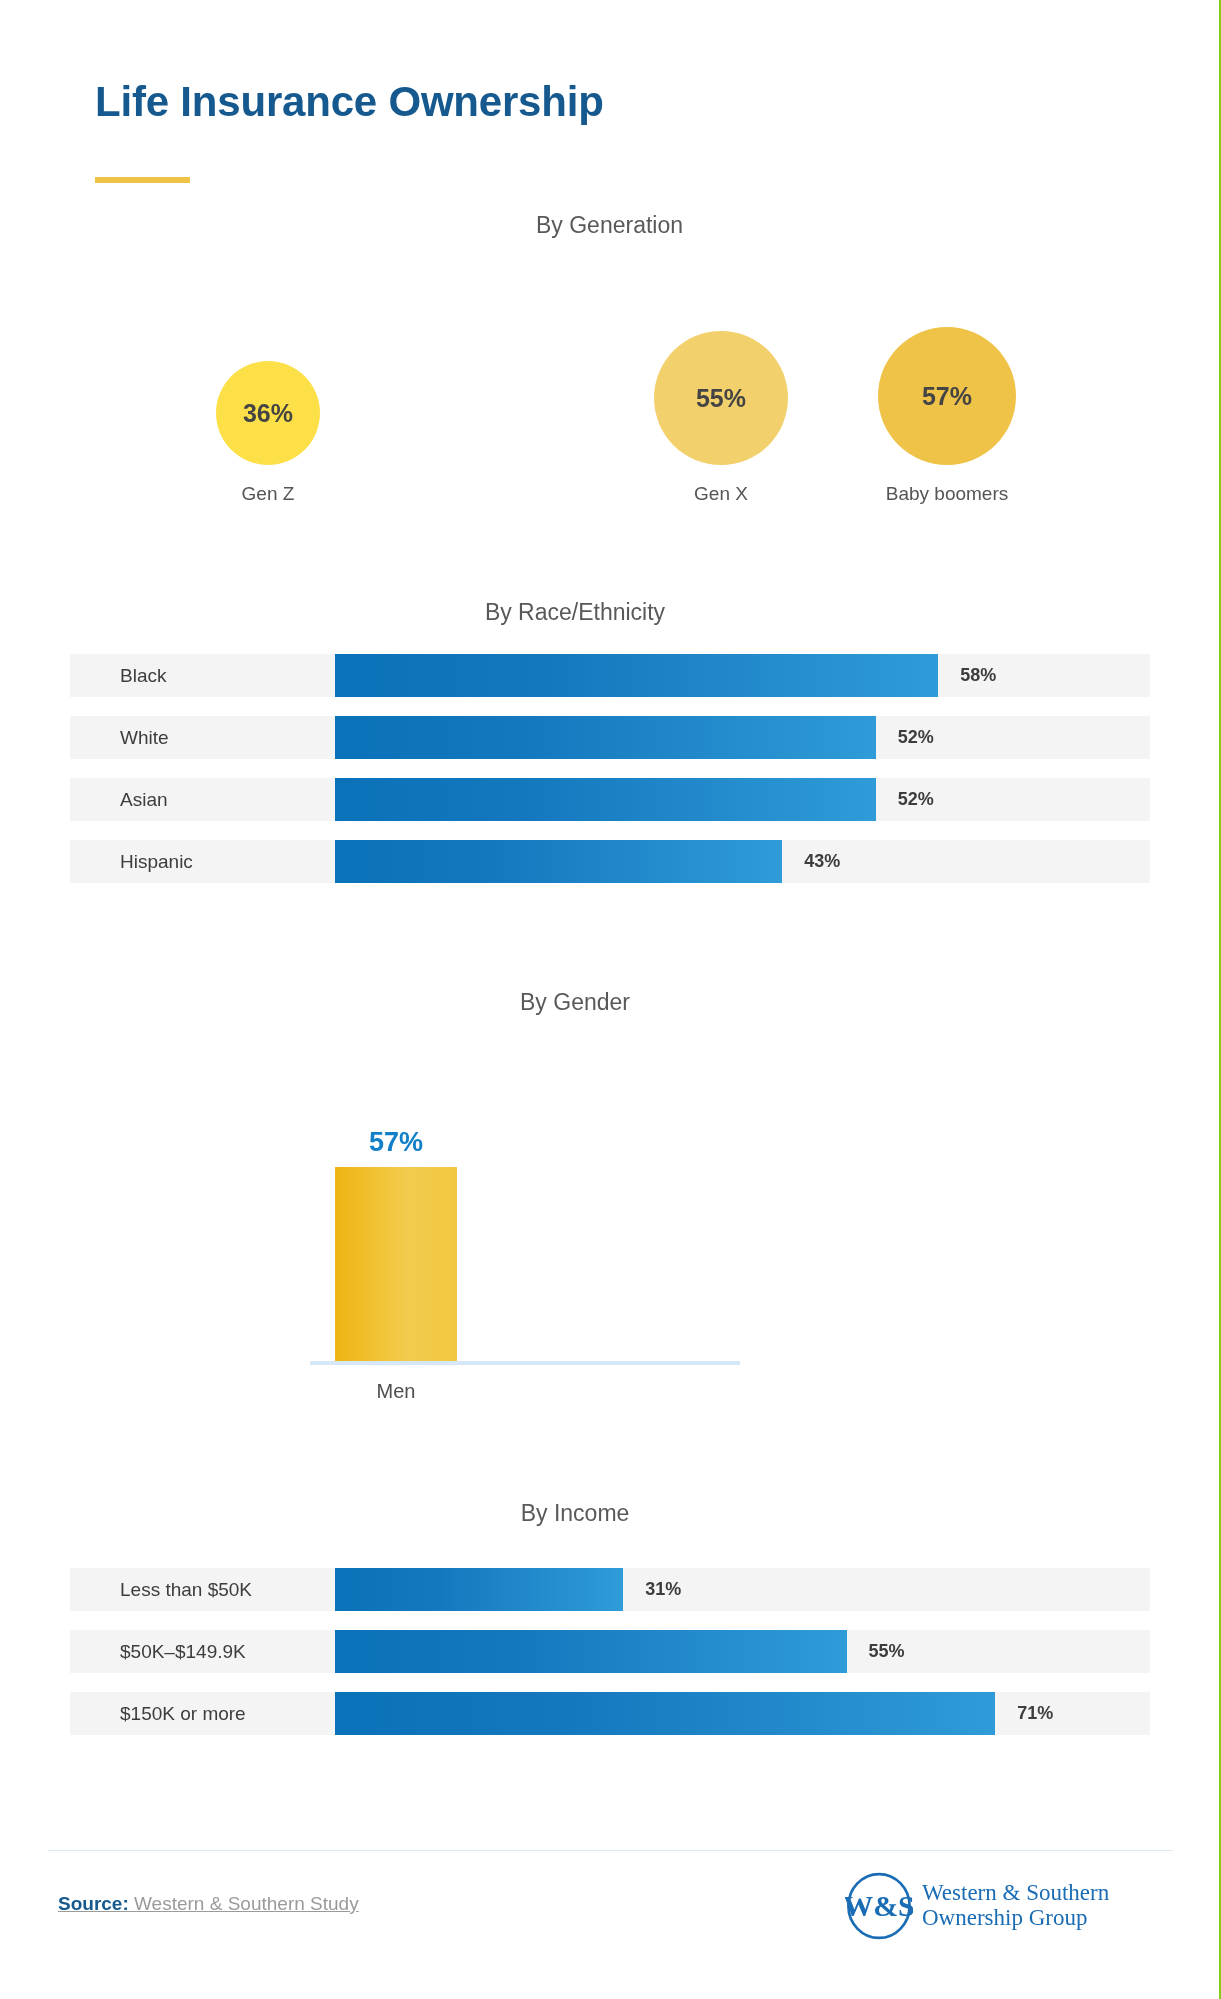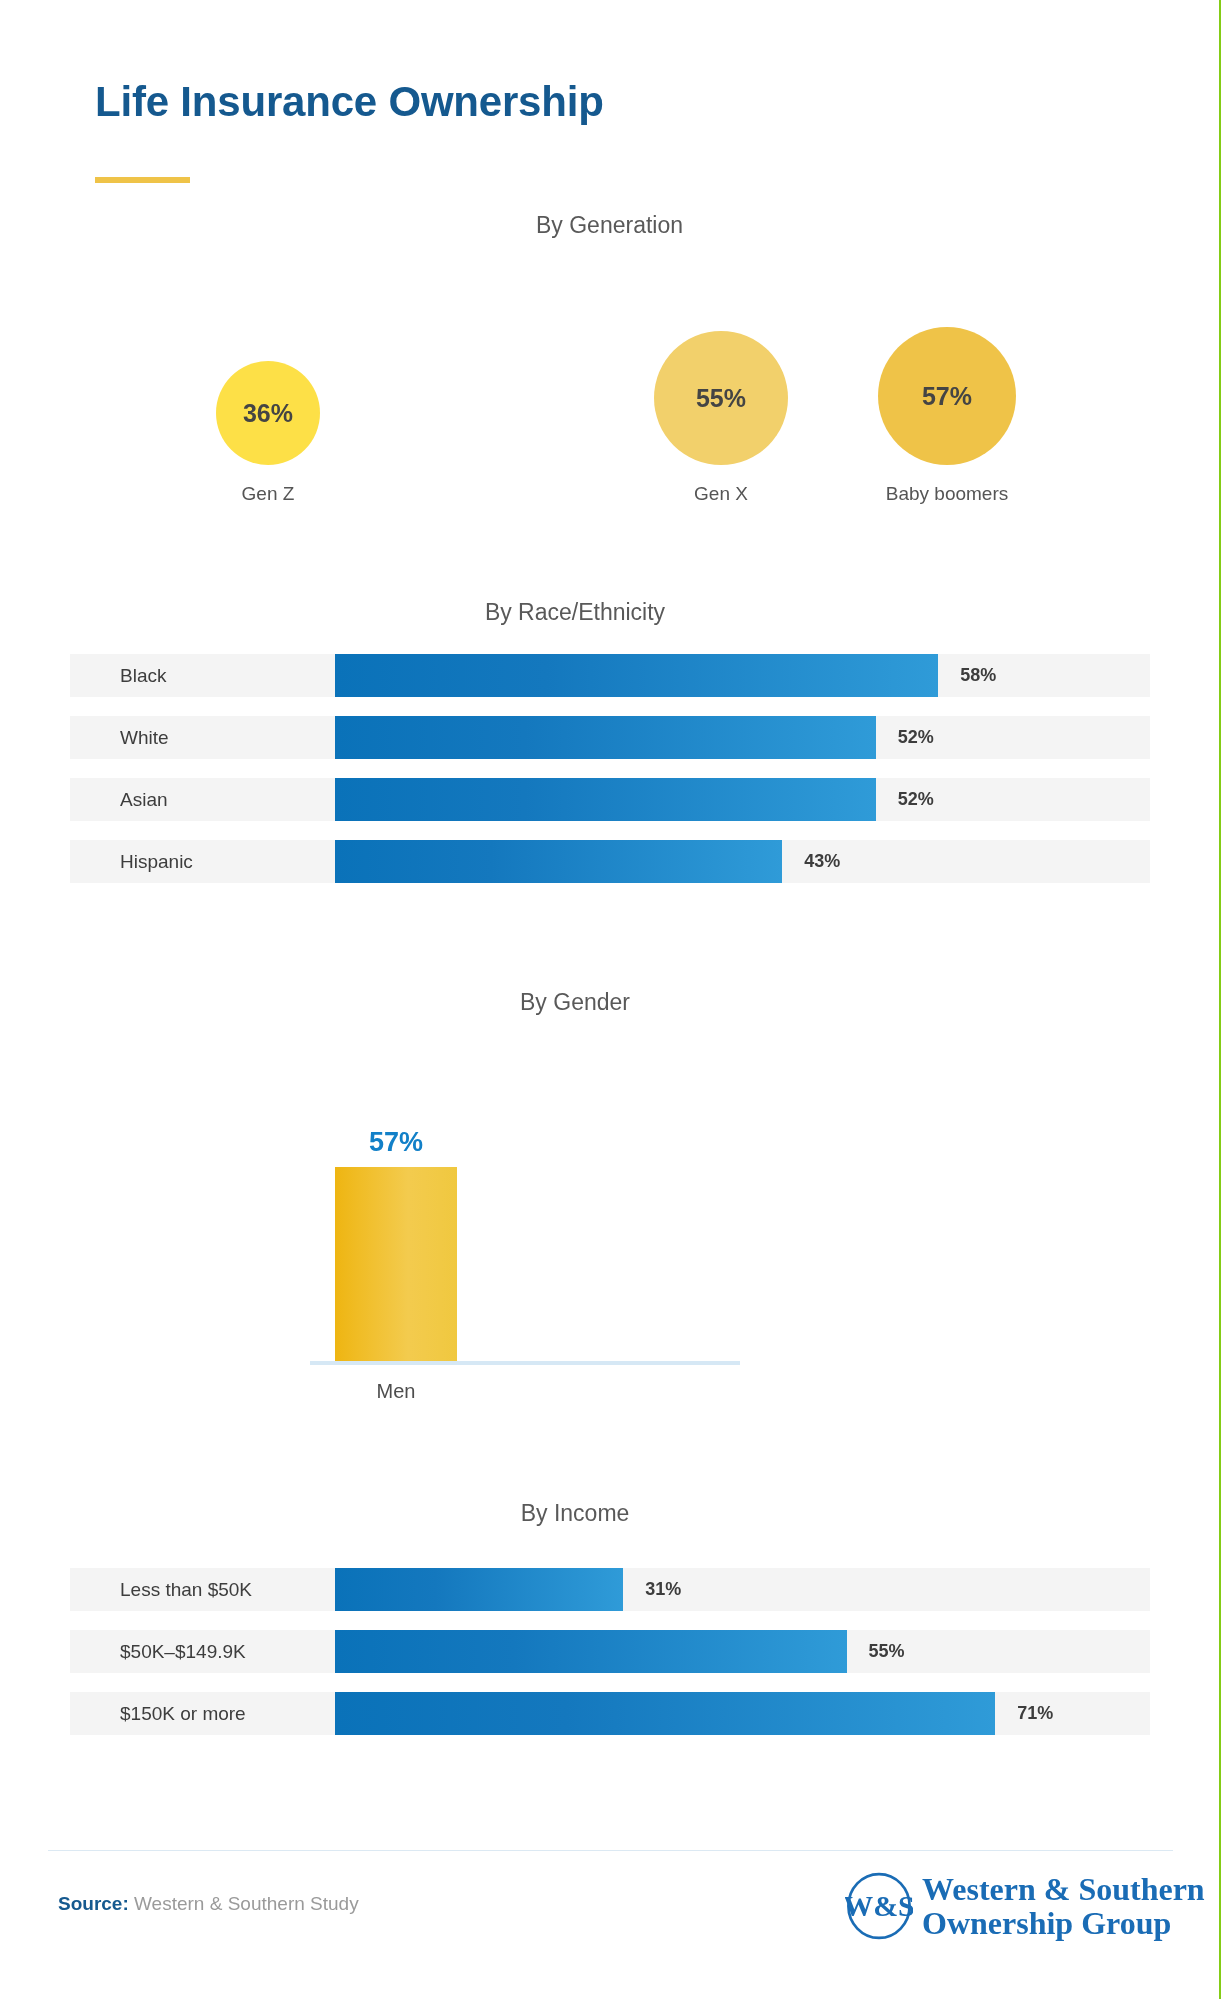--- a/index.html
+++ b/index.html
@@ -189,20 +189,21 @@
     height: 1px;
     background: #dce9f3;
   }
   .source {
     position: absolute;
     left: 58px;
     top: 1893px;
     font-size: 19px;
     color: #9a9a9a;
     white-space: nowrap;
+    text-decoration: underline;
   }
   .source-strong {
     color: #15598f;
     font-weight: bold;
   }
   .logo {
     position: absolute;
     left: 845px;
     top: 1872px;
     display: flex;
@@ -210,24 +211,23 @@
     gap: 9px;
   }
   .logo-mark {
     width: 68px;
     height: 68px;
     flex: 0 0 auto;
   }
   .logo-text {
     font-family: "Liberation Serif", serif;
     color: #1a6cb5;
-    font-size: 32px;
+    font-size: 23px;
     line-height: 1.07;
     white-space: nowrap;
-    font-weight: bold;
   }
 </style>
 </head>
 <body>
 
 <div class="page">
 
   <div class="title">Life Insurance Ownership</div>
   <div class="accent-rule"></div>
 

